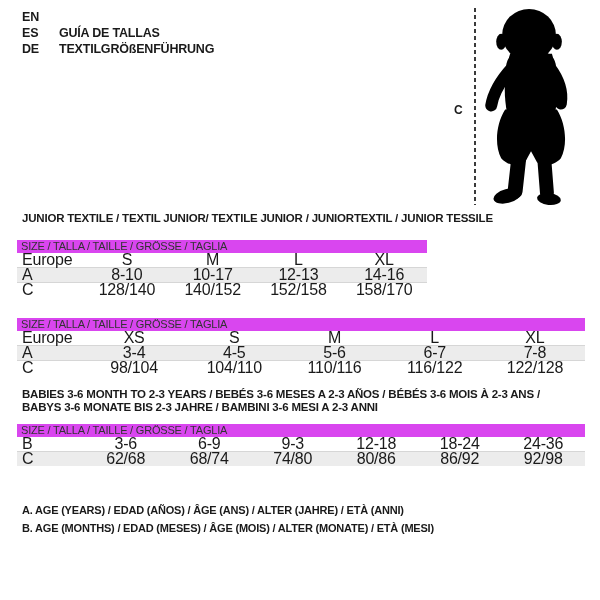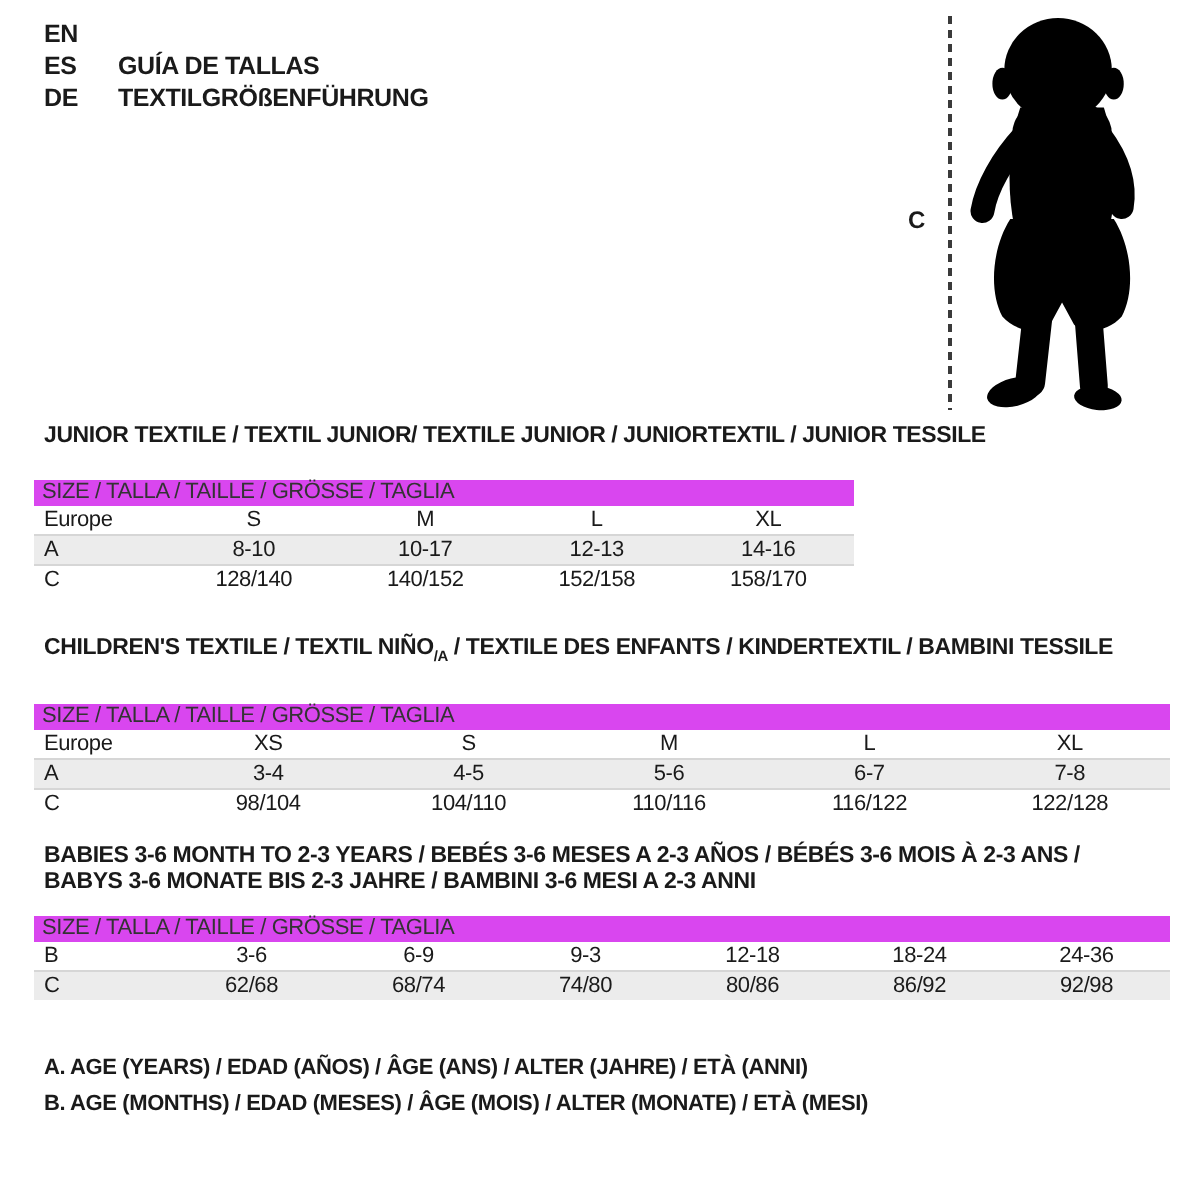--- a/index.html
+++ b/index.html
@@ -28,27 +28,27 @@
   .sec1{margin-top:8px;}
   .sec1 .size-table{width:410px;margin-top:15px;}
   .sec2{margin-top:21px;}
   .sec2 .size-table{width:568px;margin-top:18px;}
   .sec3{margin-top:13px;}
   .sec3 .size-table{width:568px;margin-top:10px;}
   .size-bar{
     height:13px;background:#d946ef;display:flex;align-items:flex-start;
     padding-left:4px;font-size:11px;color:#333;
   }
-  .size-row{display:flex;height:14px;align-items:center;font-size:11px;}
+  .size-row{display:flex;height:14px;align-items:center;font-size:16px;}
   .size-row + .size-row{border-top:1px solid #d6d6d6;}
   .size-row.shaded{background:#ececec;}
   .cell-label{width:62px;padding-left:5px;}
   .cell-value{flex:1;text-align:center;}
   
-  .legend{margin:25px 0 0 22px;}
+  .legend{margin:35px 0 0 22px;}
   .legend-line{font-size:11px;font-weight:bold;line-height:18px;white-space:nowrap;}
 </style>
 </head>
 <body>
 
 <div class="page">
 
   <div class="top">
     <div class="lang-list">
         <div class="lang-row">
@@ -112,23 +112,20 @@
           <span class="cell-label">C</span>
           <span class="cell-value">128/140</span>
           <span class="cell-value">140/152</span>
           <span class="cell-value">152/158</span>
           <span class="cell-value">158/170</span>
         </div>
       </div>
   </section>
 
   <section class="size-section sec2">
-    <h2 class="sec-title">
-        <span class="title-line"><span>CHILDREN'S TEXTILE / TEXTIL NIÑO</span><span class="sub">/A</span><span> / TEXTILE DES ENFANTS / KINDERTEXTIL / BAMBINI TESSILE</span></span>
-      </h2>
     <div class="size-table">
       <div class="size-bar">
         <span>SIZE / TALLA / TAILLE / GRÖSSE / TAGLIA</span>
       </div>
     <div class="size-row">
           <span class="cell-label">Europe</span>
           <span class="cell-value">XS</span>
           <span class="cell-value">S</span>
           <span class="cell-value">M</span>
           <span class="cell-value">L</span>

